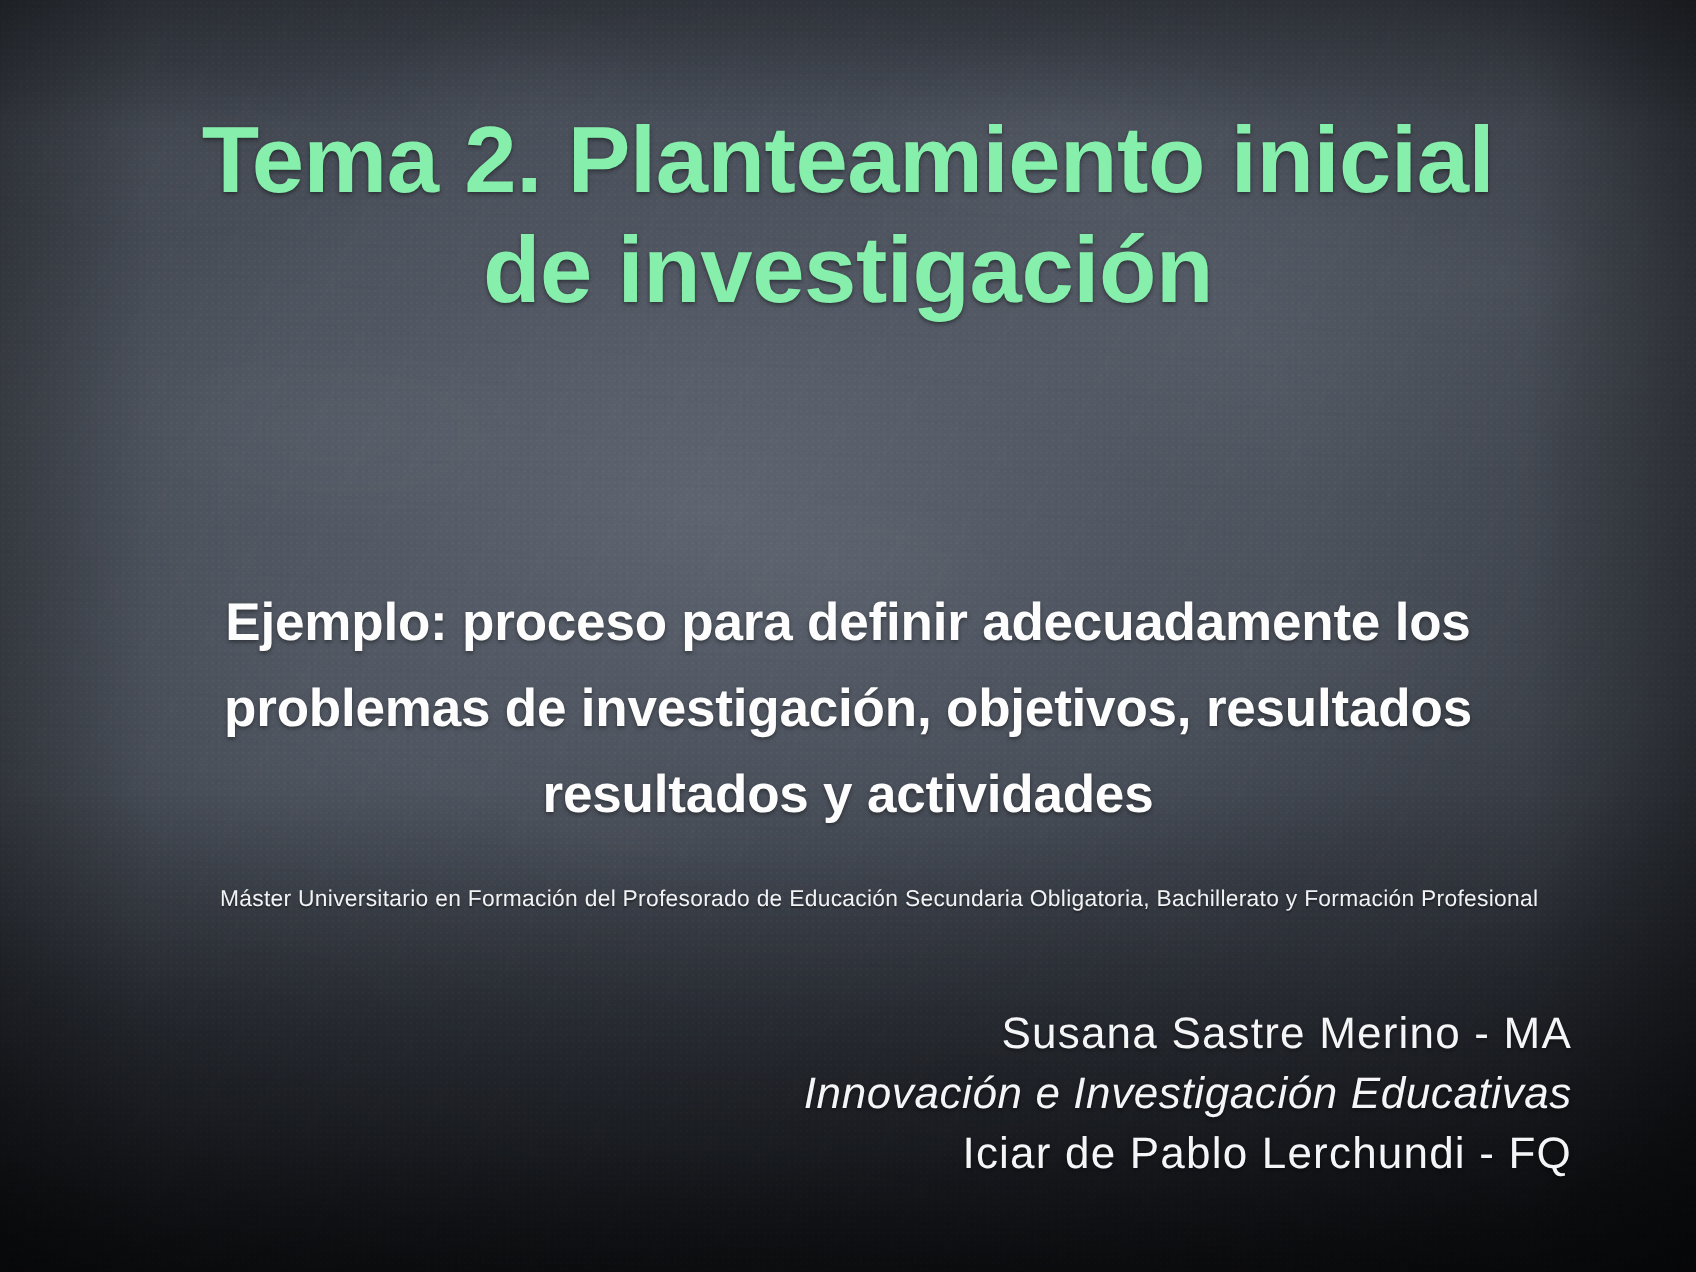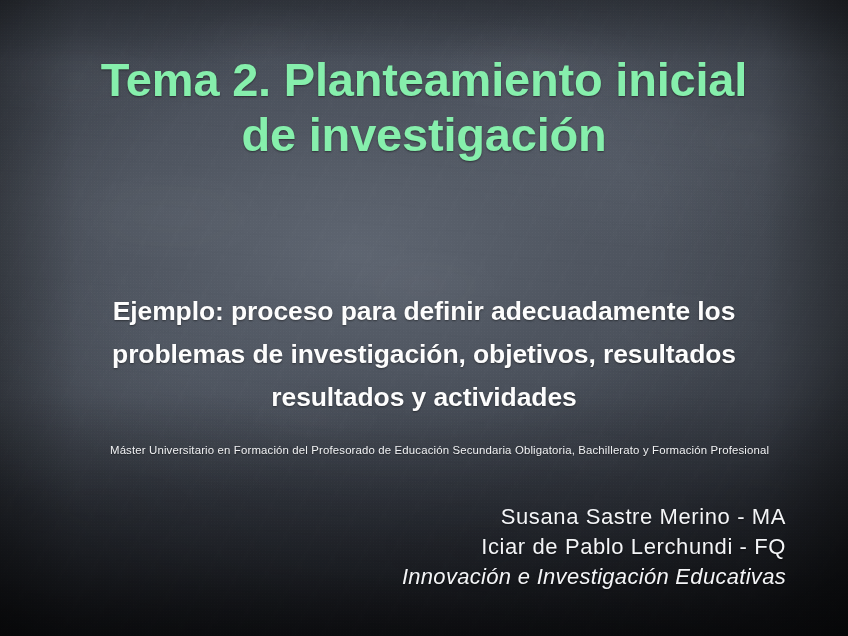--- a/index.html
+++ b/index.html
@@ -193,18 +193,18 @@
     <div class="subtitle-block">
       <div class="subtitle-line">Ejemplo: proceso para definir adecuadamente los</div>
       <div class="subtitle-line">problemas de investigación, objetivos, resultados</div>
       <div class="subtitle-line">resultados y actividades</div>
     </div>
 
     <div class="program-block">Máster Universitario en Formación del Profesorado de Educación Secundaria Obligatoria, Bachillerato y Formación Profesional</div>
 
     <div class="author-block">
       <div class="author-line">Susana Sastre Merino - MA</div>
+      <div class="author-line italic">Innovación e Investigación Educativas</div>
       <div class="author-line">Iciar de Pablo Lerchundi - FQ</div>
-      <div class="author-line italic">Innovación e Investigación Educativas</div>
     </div>
 
   </div>
 </div>
 
 </body></html>

